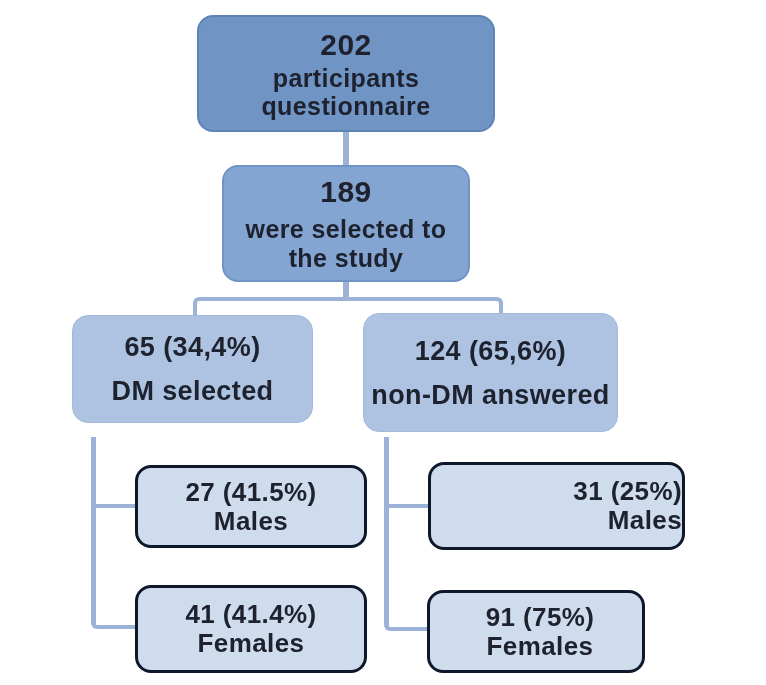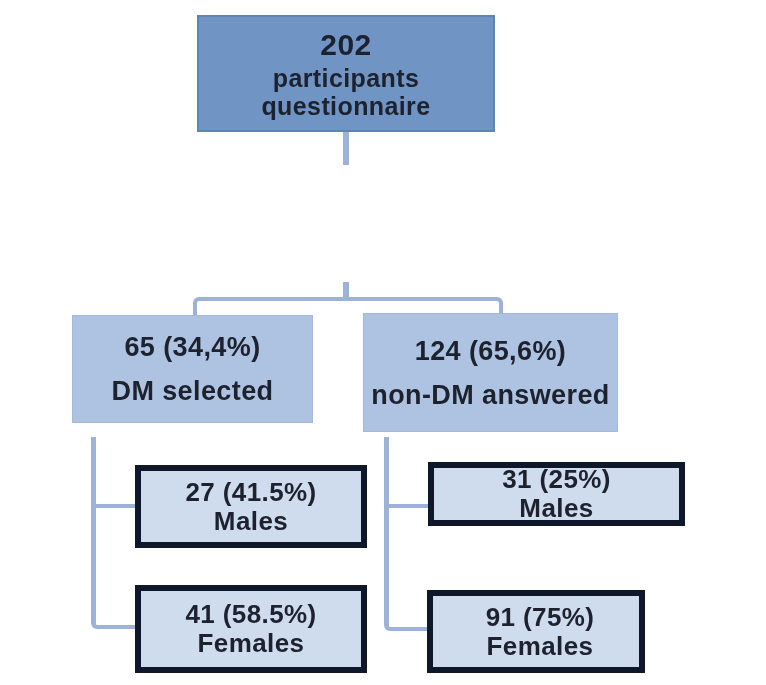--- a/index.html
+++ b/index.html
@@ -7,37 +7,37 @@
     --level4-fill:#cfdcee; --connector:#9db2d7; --text:#1d222e;
   }
   html,body{margin:0;padding:0;background:#ffffff;}
   #canvas{
     position:relative; width:766px; height:685px; background:#ffffff;
     font-family:"Liberation Sans", sans-serif; color:var(--text); overflow:hidden;
   }
   .node{
     position:absolute; box-sizing:border-box; display:flex; flex-direction:column;
     justify-content:center; align-items:center; text-align:center;
-    letter-spacing:0.4px; font-weight:600;
+    letter-spacing:0.4px; font-weight:600;border-radius:16px;
   }
   .node .line:empty{display:none}
   
   .lvl1{background:var(--level1-fill); border:2px solid #5d84b6;}
   .lvl1 .value{font-size:30px; font-weight:700; line-height:34px; margin-bottom:2px;}
   .lvl1 .line{font-size:25px; line-height:28px;}
   
   .lvl2{background:var(--level2-fill); border:2px solid #6f94c3;}
   .lvl2 .value{font-size:30px; font-weight:700; line-height:34px; margin-bottom:6px;}
   .lvl2 .line{font-size:25px; line-height:29px;}
   
   .lvl3{background:var(--level3-fill); border:1px solid #a2b9da;}
   .lvl3 .value{font-size:27px; line-height:30px; margin-bottom:14px;}
   .lvl3 .line{font-size:27px; line-height:30px;}
   
-  .lvl4{background:var(--level4-fill); border:6px solid #0f172a;}
+  .lvl4{background:var(--level4-fill); border:3px solid #0f172a;}
   .lvl4 .value{font-size:26px; line-height:29px;}
   .lvl4 .line{font-size:26px; line-height:29px;}
 
   .vline,.hline{position:absolute; background:var(--connector);}
   .bracket{
     position:absolute; box-sizing:border-box;
     border-top:4px solid var(--connector);
     border-left:4px solid var(--connector);
     border-right:4px solid var(--connector);
     border-radius:6px 6px 0 0;
@@ -48,21 +48,21 @@
     border-bottom:4px solid var(--connector);
     border-radius:0 0 0 6px;
   }
 
   
   #node-total{left:197px; top:15px; width:298px; height:117px;}
   #node-selected{left:222px; top:165px; width:248px; height:117px;}
   #node-dm{left:72px; top:315px; width:241px; height:108px;}
   #node-nondm{left:363px; top:313px; width:255px; height:119px;justify-content:center;}
   #node-dm-males{left:135px; top:465px; width:232px; height:83px;}
-  #node-nondm-males{left:428px; top:462px; width:257px; height:64px;}
+  #node-nondm-males{left:428px; top:462px; width:257px; height:88px;align-items:flex-end;}
   #node-dm-females{left:135px; top:585px; width:232px; height:88px;}
   #node-nondm-females{left:427px; top:590px; width:218px; height:83px;padding-left:8px;}
 
   #conn-total-selected{left:343px; top:132px; width:6px; height:33px;}
   #conn-selected-stub{left:343px; top:282px; width:6px; height:17px;}
   #conn-split-bracket{left:193px; top:297px; width:310px; height:18px;}
   #conn-dm-elbow{left:91px; top:437px; width:46px; height:192px;}
   #conn-dm-branch{left:91px; top:504px; width:46px; height:4px;}
   #conn-nondm-elbow{left:384px; top:437px; width:46px; height:194px;}
   #conn-nondm-branch{left:384px; top:504px; width:46px; height:4px;}
@@ -79,20 +79,25 @@
   <div class="hline" id="conn-dm-branch"></div>
   <div class="elbow" id="conn-nondm-elbow"></div>
   <div class="hline" id="conn-nondm-branch"></div>
 
   <div class="node lvl1" id="node-total">
     <div class="value">202</div>
     <div class="line">participants</div>
     <div class="line">questionnaire</div>
   </div>
 
+  <div class="node lvl2" id="node-selected">
+    <div class="value">189</div>
+    <div class="line">were selected to</div>
+    <div class="line">the study</div>
+  </div>
 
   <div class="node lvl3" id="node-dm">
     <div class="value">65 (34,4%)</div>
     <div class="line">DM selected</div>
   </div>
 
   <div class="node lvl3" id="node-nondm">
     <div class="value">124 (65,6%)</div>
     <div class="line">non-DM answered</div>
   </div>
@@ -101,21 +106,21 @@
     <div class="value">27 (41.5%)</div>
     <div class="line">Males</div>
   </div>
 
   <div class="node lvl4" id="node-nondm-males">
     <div class="value">31 (25%)</div>
     <div class="line">Males</div>
   </div>
 
   <div class="node lvl4" id="node-dm-females">
-    <div class="value">41 (58.5%)</div>
+    <div class="value">41 (41.4%)</div>
     <div class="line">Females</div>
   </div>
 
   <div class="node lvl4" id="node-nondm-females">
     <div class="value">91 (75%)</div>
     <div class="line">Females</div>
   </div>
 
 </div>
 

